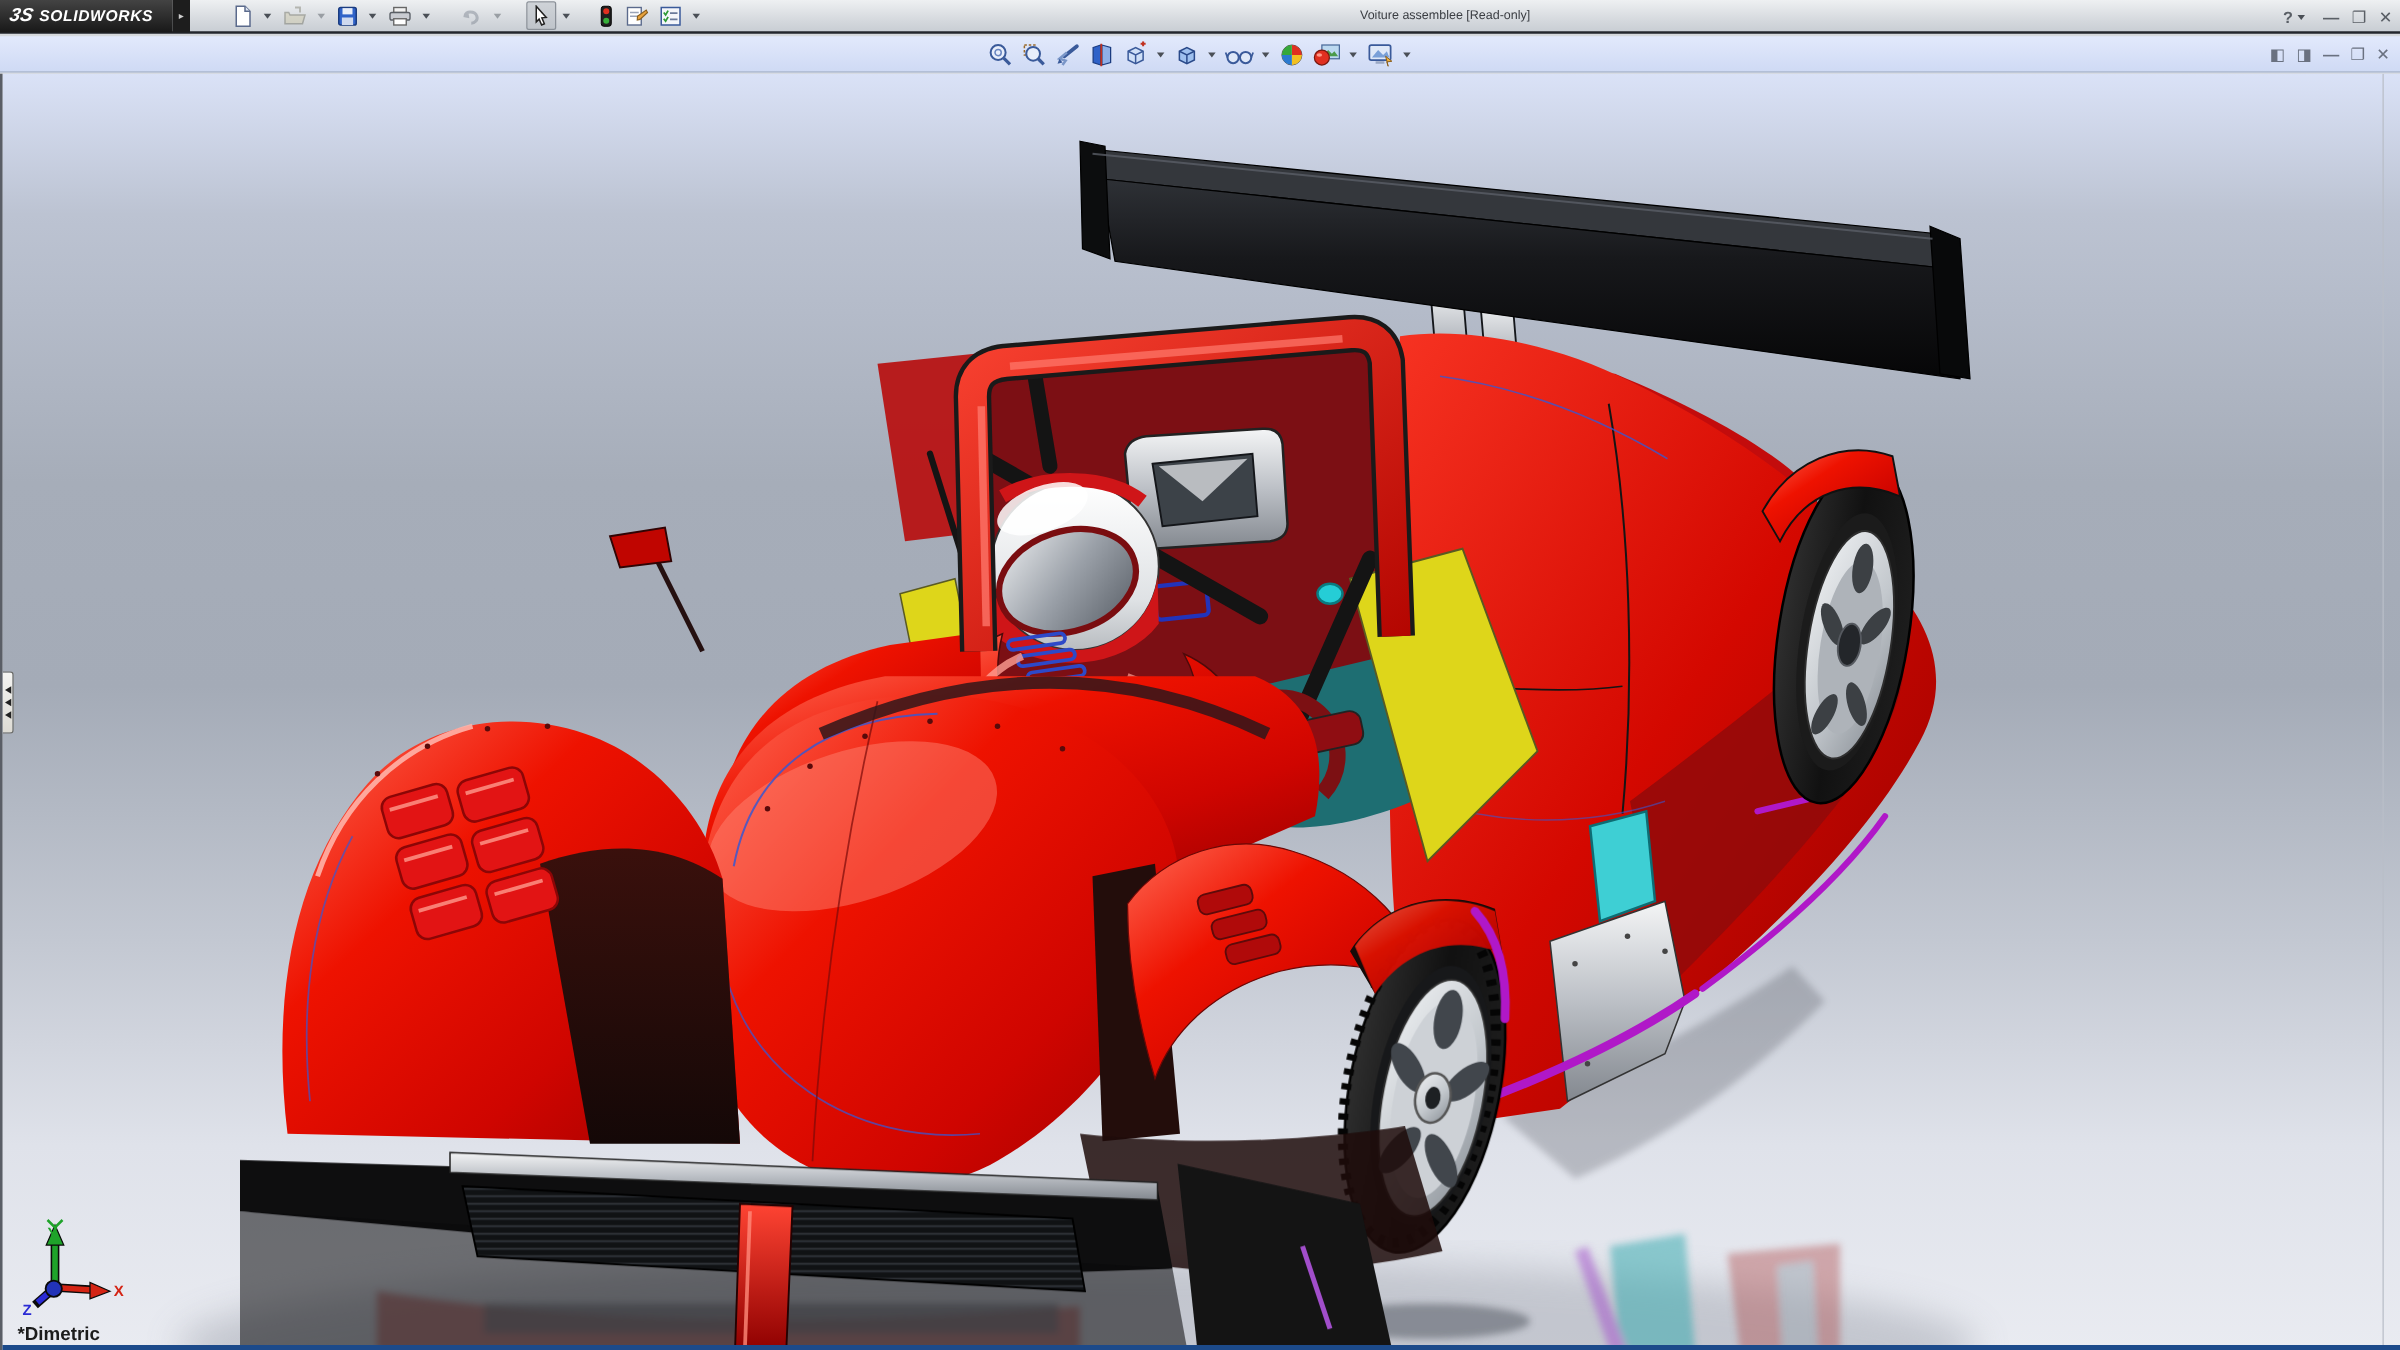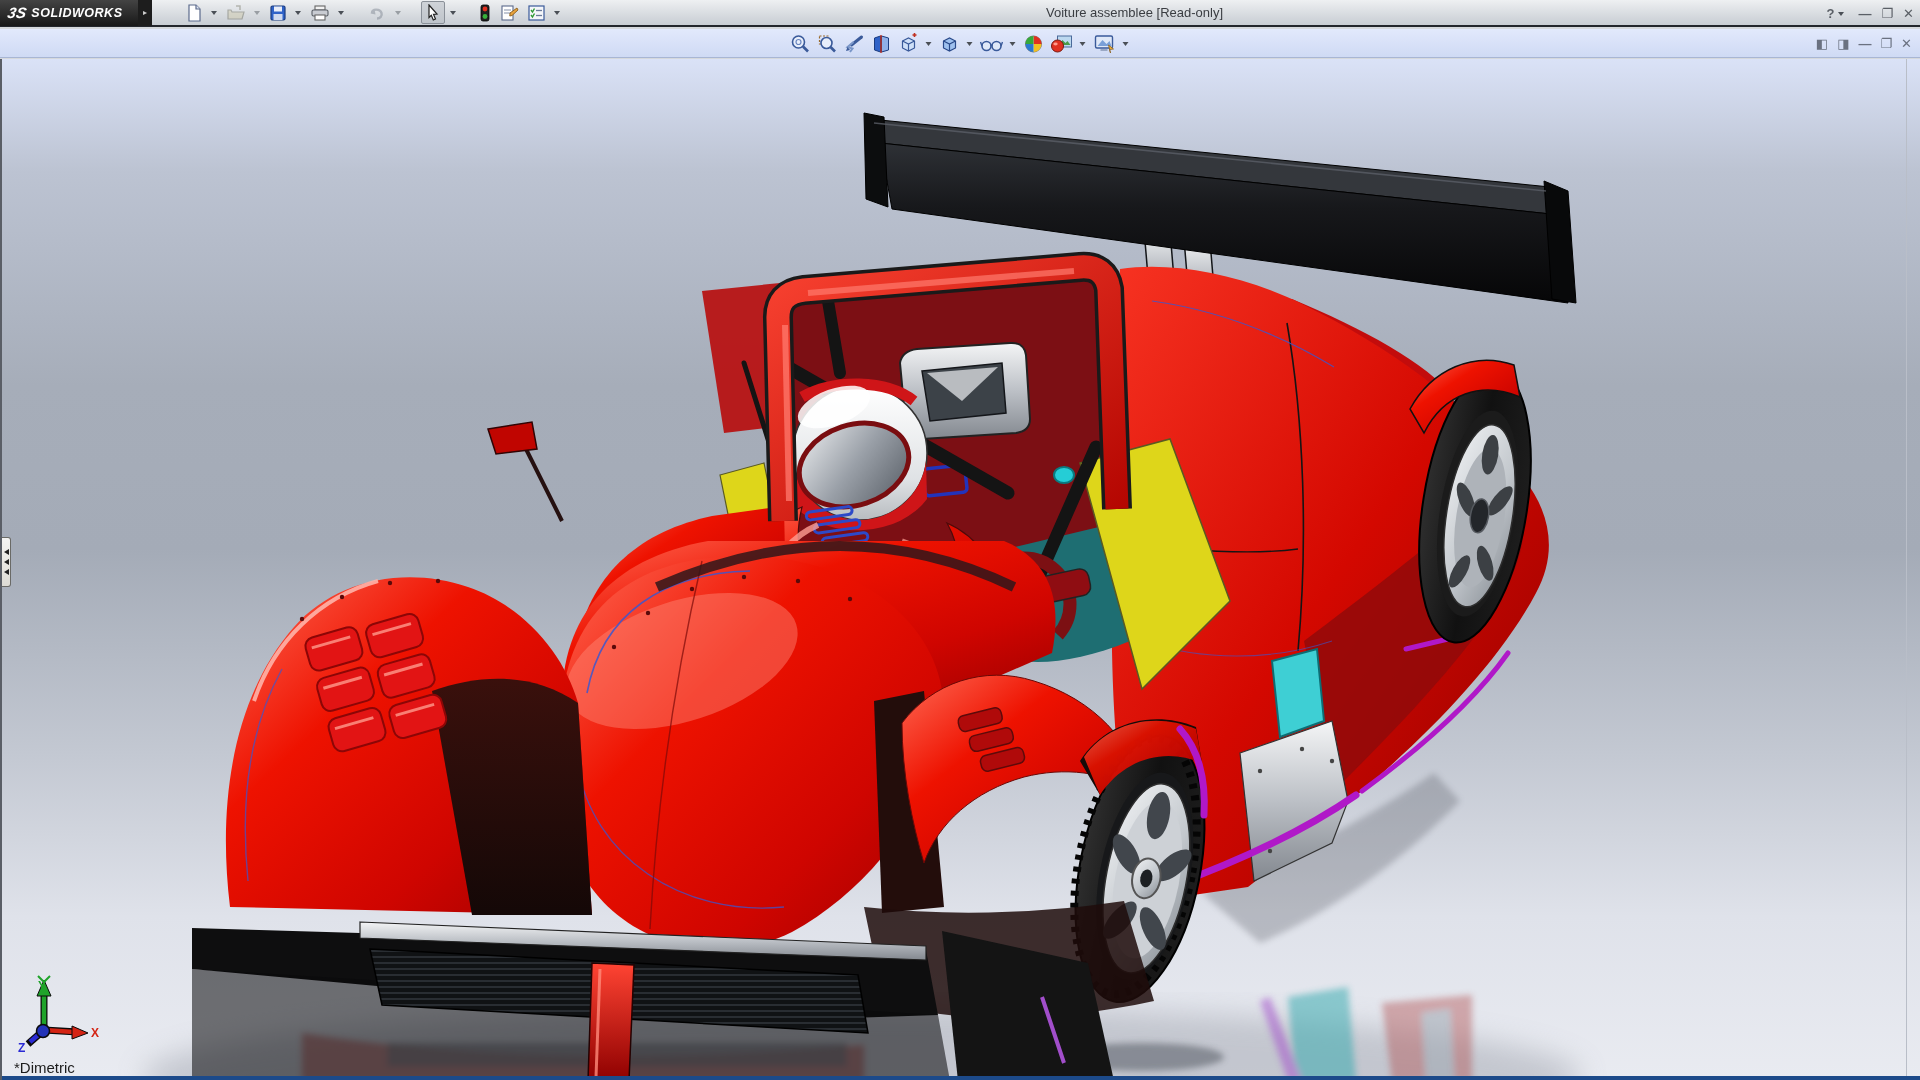--- a/index.html
+++ b/index.html
@@ -18,22 +18,22 @@
   #logoarrow { height:27px; width:14px; background:#1d1d1d; color:#cfcfcf; font-size:8px;
     display:flex; align-items:center; justify-content:center; }
   .tb-icons { display:flex; align-items:center; margin-left:30px; gap:2px; }
   .tb-btn { display:flex; align-items:center; height:23px; padding:0 2px; border:1px solid transparent; }
   .tb-btn.pressed { background:linear-gradient(#cfd3d8,#bfc4ca); border:1px solid #8a9098; border-radius:2px; }
   .tb-btn svg { display:block; }
   .caret { width:0; height:0; border-left:3.5px solid transparent; border-right:3.5px solid transparent;
     border-top:4px solid #4a4f56; margin:0 4px 0 3px; }
   .dim { opacity:.45; }
   .gap12 { width:12px; }
-  #wintitle { position:absolute; left:1046px; top:0; height:17px; line-height:26px;
-    font-size:13px; color:#3a3d42; }
+  #wintitle { position:absolute; left:1088px; top:0; height:17px; line-height:26px;
+    font-size:10px; color:#3a3d42; }
   #wincontrols { position:absolute; right:6px; top:0; height:27px; display:flex; align-items:center; gap:10px;
     color:#5a5f66; font-size:13px; font-weight:bold; }
   #wincontrols .wc { cursor:default; letter-spacing:0; }
   #wincontrols .caret { margin-left:-6px; }
 
   
   #row2 { position:absolute; left:0; top:29px; width:1920px; height:29px;
     background:linear-gradient(#e2e9fc,#cfdaf4); border-bottom:1px solid #a8b6d4; }
   #viewtools { position:absolute; left:50%; top:0; transform:translateX(-50%);
     height:29px; display:flex; align-items:center; gap:1px; }
@@ -54,21 +54,21 @@
   
   #treetab { position:absolute; left:0; top:478px; width:9px; height:50px;
     background:linear-gradient(#f4f4f2,#dddbd4); border:1px solid #6a6a66; border-left:none;
     border-radius:0 3px 3px 0; display:flex; flex-direction:column; align-items:center;
     justify-content:center; gap:4px; }
   .tri-left { width:0; height:0; border-top:3.5px solid transparent; border-bottom:3.5px solid transparent;
     border-right:5px solid #222; }
 
   
   #triad { position:absolute; left:8px; bottom:28px; }
-  #viewlabel { position:absolute; left:12px; bottom:4px; font-size:15px; font-weight:400; color:#1c1c1c; }
+  #viewlabel { position:absolute; left:12px; bottom:4px; font-size:15px; font-weight:700; color:#1c1c1c; }
 </style>
 </head>
 <body>
 
 <div id="app">
 
   <div id="titlebar">
     <div id="logoblock">
       <span id="logomark">3S</span>
       <span id="logotext">SOLIDWORKS</span>

